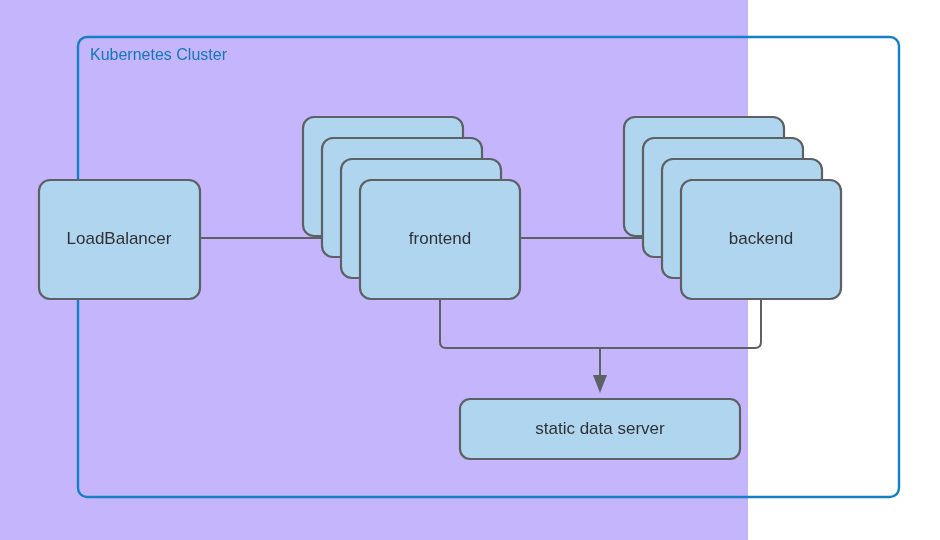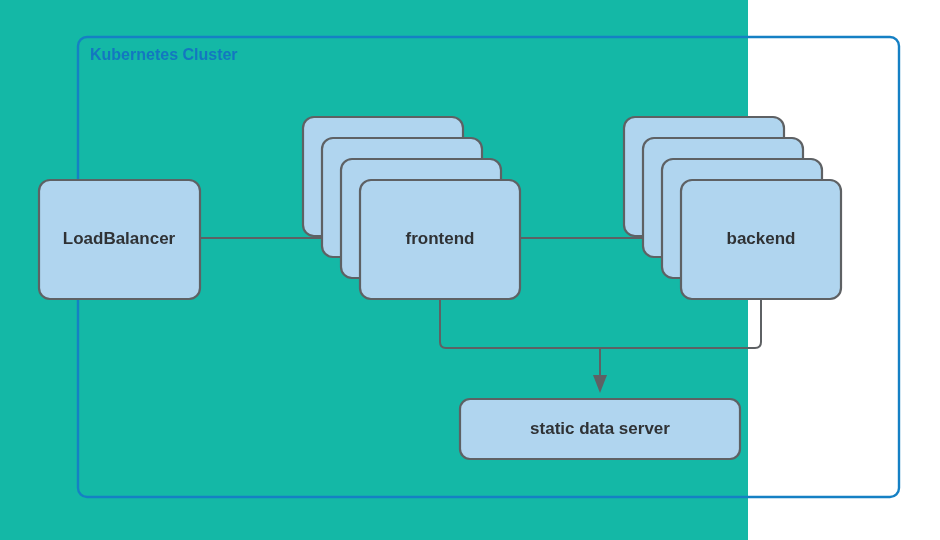--- a/index.html
+++ b/index.html
@@ -10,22 +10,21 @@
   body {
     width: 940px;
     height: 540px;
     overflow: hidden;
     font-family: "Liberation Sans", sans-serif;
   }
   #stage {
     position: relative;
     width: 748px;
     height: 540px;
-    background: #14b8a6;
-    font-weight: bold;
+    background: #c4b5fd;
   }
   #diagram {
     display: block;
     width: 940px;
     height: 540px;
   }
   .node-label {
     font-family: "Liberation Sans", sans-serif;
     font-size: 17px;
     fill: #2f3235;

